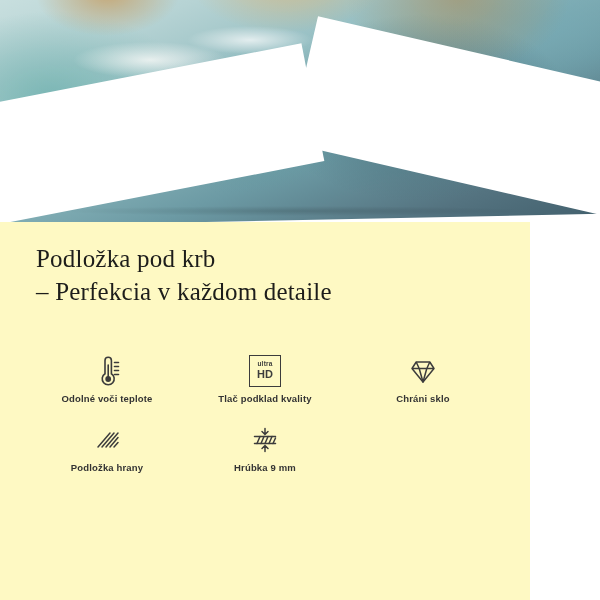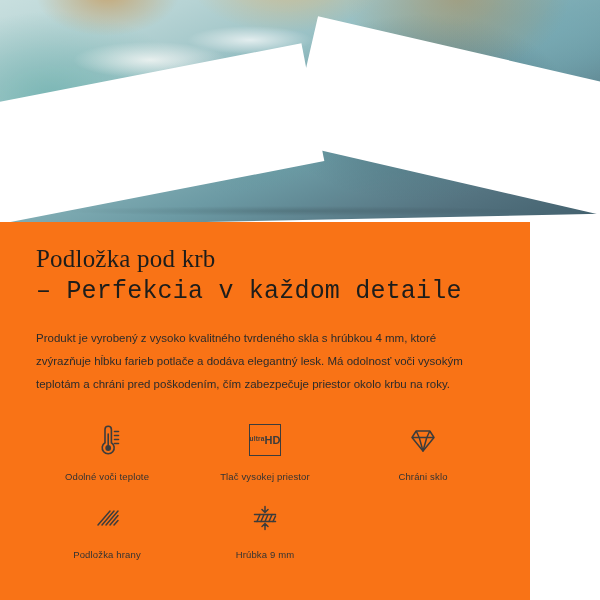--- a/index.html
+++ b/index.html
@@ -10,21 +10,21 @@
     width: 600px;
     height: 600px;
     background: #ffffff;
     font-family: "Liberation Sans", sans-serif;
     overflow: hidden;
   }
   .page {
     position: relative;
     width: 530px;
     height: 600px;
-    background: #f97316;
+    background: #fef9c3;
   }
 
   
   .hero {
     position: relative;
     width: 600px;
     height: 222px;
     overflow: hidden;
     background: #ffffff;
   }
@@ -141,21 +141,20 @@
     font-family: "Liberation Serif", serif;
     font-size: 25px;
     line-height: 1.33;
     color: #1d1d1b;
     font-weight: 400;
     margin: 0 0 18px 0;
     letter-spacing: 0.2px;
   }
   .headline .l2 {
     display: block;
-    font-family: Liberation Mono, monospace;
   }
   .body-copy {
     font-family: "Liberation Sans", sans-serif;
     font-size: 11.5px;
     line-height: 2.0;
     color: #2b2b2b;
     margin: 0;
     max-width: 540px;
   }
 
@@ -173,32 +172,32 @@
     align-items: center;
     justify-content: flex-start;
   }
   .feature-icon {
     height: 44px;
     display: flex;
     align-items: center;
     justify-content: center;
   }
   .feature-label {
-    margin-top: 9px;
     font-size: 9.5px;
     color: #333333;
     text-align: center;
     letter-spacing: 0.15px;
+    font-weight: bold;
   }
   .ultrahd-box {
     width: 30px;
     height: 30px;
     border: 1.6px solid #3c3c3c;
     display: flex;
-    flex-direction: row;
+    flex-direction: column;
     align-items: center;
     justify-content: center;
     line-height: 1;
   }
   .ultrahd-box .u1 {
     font-size: 6.5px;
     font-weight: bold;
     letter-spacing: 0.2px;
     color: #3c3c3c;
   }
@@ -224,21 +223,20 @@
     <div class="hero-shadow"></div>
     <div class="sparkle s1"></div>
     <div class="sparkle s2"></div>
   </div>
 
   <div class="content">
     <h1 class="headline">
       <span>Podložka pod krb</span>
       <span class="l2">– Perfekcia v každom detaile</span>
     </h1>
-    <p class="body-copy">Produkt je vyrobený z vysoko kvalitného tvrdeného skla s hrúbkou 4 mm, ktoré zvýrazňuje hĺbku farieb potlače a dodáva elegantný lesk. Má odolnosť voči vysokým teplotám a chráni pred poškodením, čím zabezpečuje priestor okolo krbu na roky.</p>
   </div>
 
   <div class="features">
 
     <div class="feature">
       <div class="feature-icon">
         <svg width="40" height="40" viewBox="0 0 40 40" fill="none" stroke="#3c3c3c" stroke-width="1.6" stroke-linecap="round">
           <path d="M18 9.5a3.2 3.2 0 0 1 6.4 0v13.2a6 6 0 1 1-6.4 0z"></path>
           <circle cx="21.2" cy="28" r="2.9" fill="#3c3c3c" stroke="none"></circle>
           <path d="M21.2 25.6V14"></path>
@@ -248,21 +246,21 @@
       <div class="feature-label">Odolné voči teplote</div>
     </div>
 
     <div class="feature">
       <div class="feature-icon">
         <div class="ultrahd-box">
           <span class="u1">ultra</span>
           <span class="u2">HD</span>
         </div>
       </div>
-      <div class="feature-label">Tlač vysokej priestor</div>
+      <div class="feature-label">Tlač podklad kvality</div>
     </div>
 
 
     <div class="feature">
       <div class="feature-icon">
         <svg width="40" height="40" viewBox="0 0 40 40" fill="none" stroke="#3c3c3c" stroke-width="1.5" stroke-linejoin="round">
           <path d="M9 17.5L20 31l11-13.5-4.2-6.5H13.2z"></path>
           <path d="M9 17.5h22M13.2 11l3 6.5L20 31l3.8-13.5 3-6.5"></path>
         </svg>
       </div>

